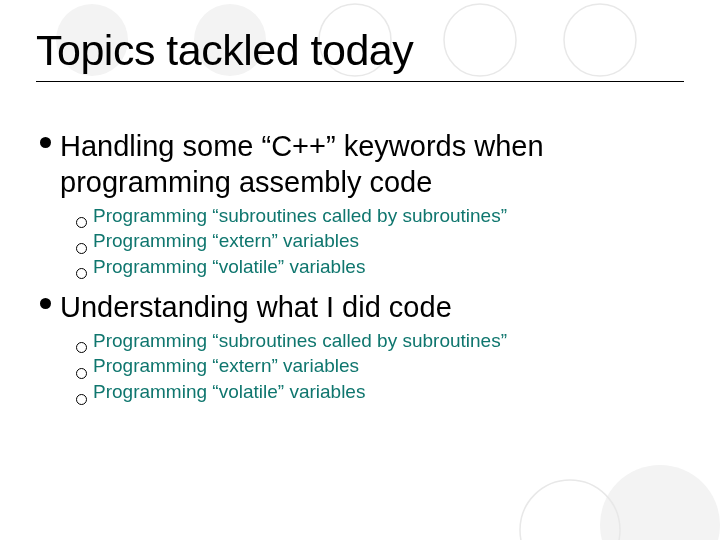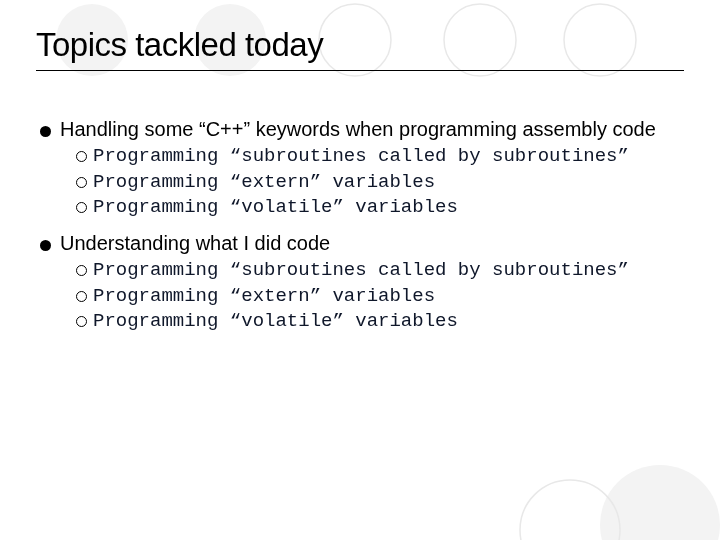--- a/index.html
+++ b/index.html
@@ -24,39 +24,39 @@
   }
   .bg-circles .filled {
     fill: #f3f3f3;
     stroke: none;
   }
   .content {
     position: relative;
     padding: 26px 36px 0 36px;
   }
   .title {
-    font-size: 33px;
+    font-size: 43px;
     font-weight: 400;
     color: #000;
     letter-spacing: -0.5px;
   }
   .hr {
     border: none;
     border-top: 1.5px solid #000;
     margin-top: 6px;
     width: 100%;
   }
   .list {
     margin-top: 46px;
     padding-left: 4px;
   }
   .level1 {
     display: flex;
     align-items: flex-start;
-    font-size: 20px;
+    font-size: 29px;
     color: #000;
     line-height: 1.25;
     margin-bottom: 2px;
   }
   .bullet-solid {
     width: 11px;
     height: 11px;
     border-radius: 50%;
     background: #000;
     flex-shrink: 0;
@@ -64,25 +64,24 @@
     margin-right: 9px;
   }
   .level1-text { flex: 1; }
   .sublist {
     margin-left: 36px;
     margin-top: 2px;
     margin-bottom: 10px;
   }
   .level2 {
     display: flex;
-    align-items: flex-start;
+    align-items: flex-end;
     font-size: 19px;
-    color: #0f172a;
+    color: #0f766e;
     line-height: 1.35;
-    font-family: Liberation Mono, monospace;
   }
   .bullet-hollow {
     width: 11px;
     height: 11px;
     border-radius: 50%;
     border: 1.5px solid #000;
     background: transparent;
     flex-shrink: 0;
     margin-top: 7px;
     margin-right: 6px;

